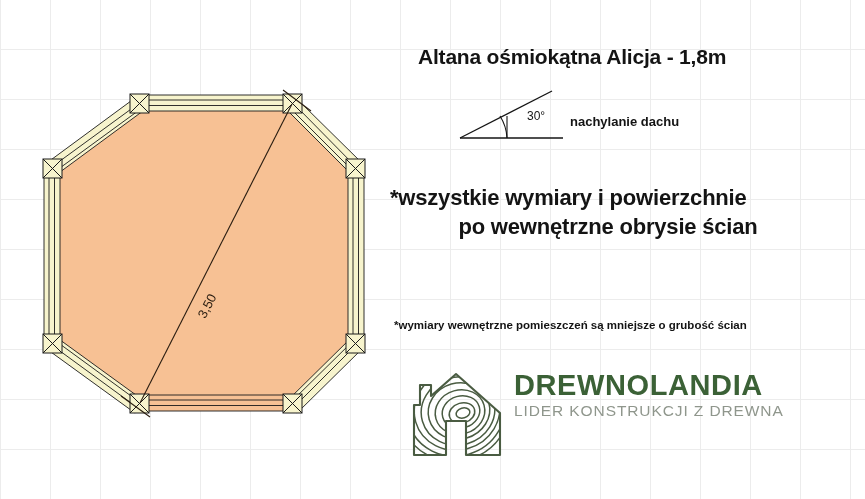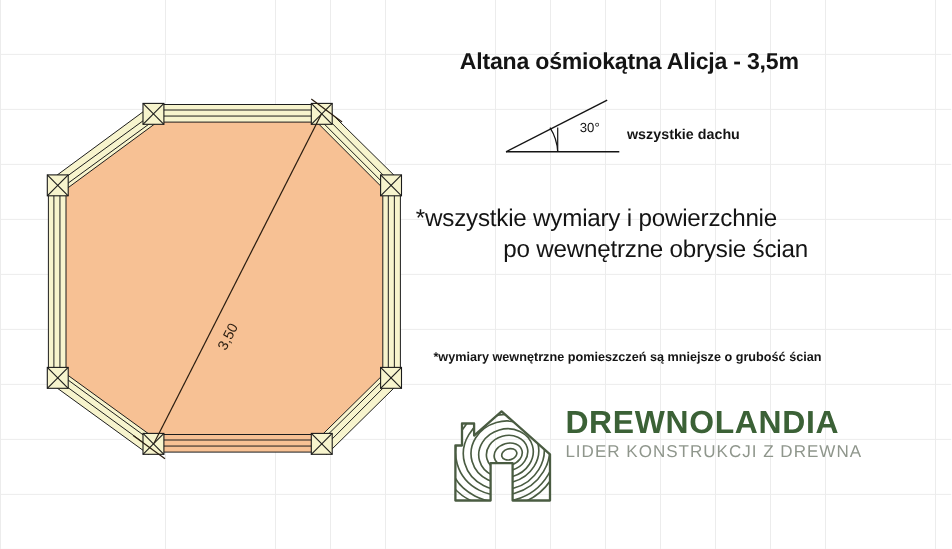--- a/index.html
+++ b/index.html
@@ -56,26 +56,26 @@
     left: 570px;
     top: 114px;
     font-size: 13px;
     font-weight: bold;
     color: #141414;
     white-space: nowrap;
   }
 
   #note-block {
     position: absolute;
-    left: 370px;
+    left: 382px;
     top: 183px;
     width: 452px;
     text-align: center;
     font-size: 22px;
-    font-weight: normal;
+    font-weight: bold;
     color: #141414;
     line-height: 29px;
     letter-spacing: -0.2px;
   }
   #note-block .nl { display: block; white-space: nowrap; }
   #note-block .nl-1 { text-align: left; margin-left: 8px; }
 
   #footnote {
     position: absolute;
     left: 394px;
@@ -213,30 +213,30 @@
     </g>
 
     <g stroke="#2a1d10" stroke-width="1.1">
       <line x1="292" y1="49" x2="140" y2="348"></line>
       <line x1="283" y1="35" x2="311" y2="56"></line>
       <line x1="121" y1="341" x2="150" y2="362"></line>
     </g>
     <text x="211" y="253" transform="rotate(-63 211 253)" font-family="Liberation Sans, sans-serif" font-size="13" fill="#2a1d10" text-anchor="middle">3,50</text>
   </svg>
 
-  <div id="title">Altana ośmiokątna Alicja - 3,5m</div>
+  <div id="title">Altana ośmiokątna Alicja - 1,8m</div>
 
   <svg id="angle-fig" viewBox="0 0 135 58">
     <line x1="5" y1="50" x2="108" y2="50" stroke="#141414" stroke-width="1.3"></line>
     <line x1="5" y1="50" x2="97" y2="3" stroke="#141414" stroke-width="1.3"></line>
     <line x1="52" y1="50" x2="52" y2="28" stroke="#141414" stroke-width="1.1"></line>
     <path d="M 45 28 A 45 45 0 0 1 52 50" fill="none" stroke="#141414" stroke-width="1.1"></path>
     <text x="72" y="32" font-family="Liberation Sans, sans-serif" font-size="12" fill="#141414">30°</text>
   </svg>
-  <div id="angle-caption">wszystkie dachu</div>
+  <div id="angle-caption">nachylanie dachu</div>
 
   <div id="note-block">
     <span class="nl nl-1">*wszystkie wymiary i powierzchnie</span>
     <span class="nl">po wewnętrzne obrysie ścian</span>
   </div>
 
   <div id="footnote">*wymiary wewnętrzne pomieszczeń są mniejsze o grubość ścian</div>
 
   <div id="logo">
     <svg id="logo-mark" viewBox="0 0 108 96">

